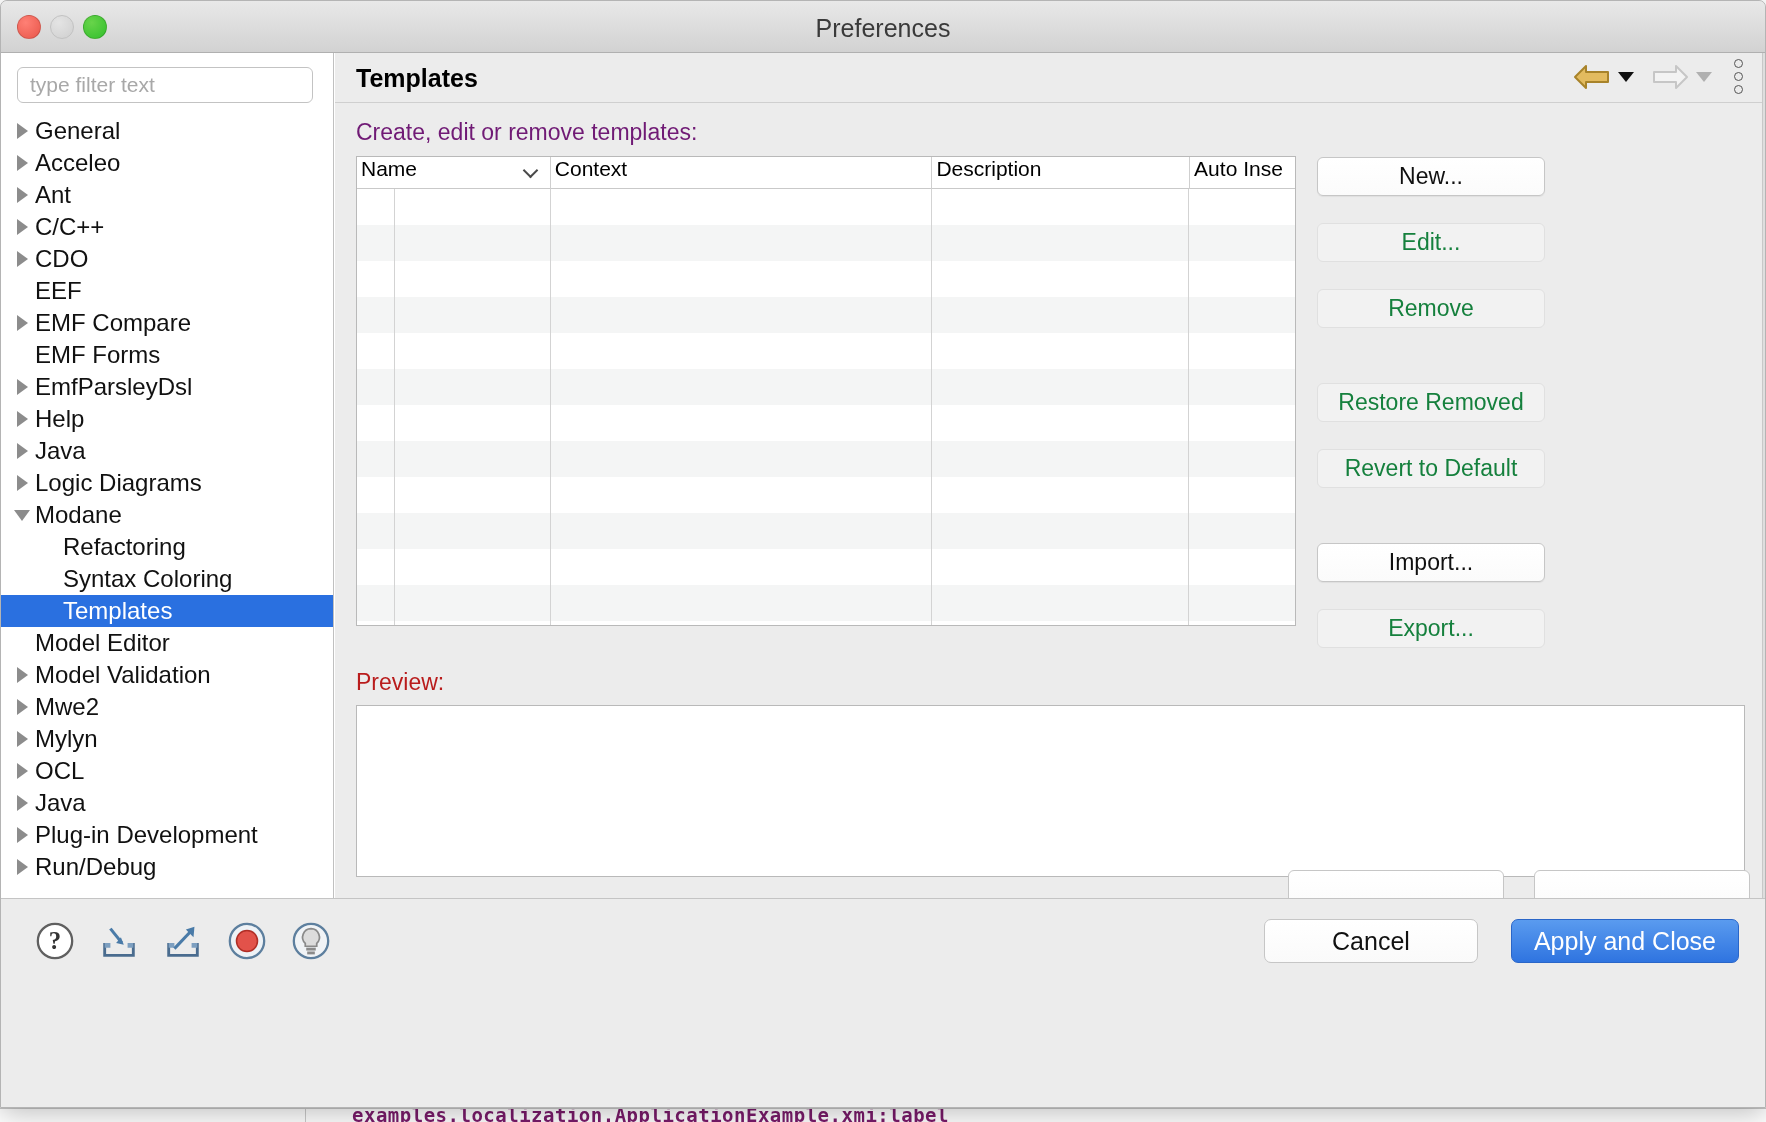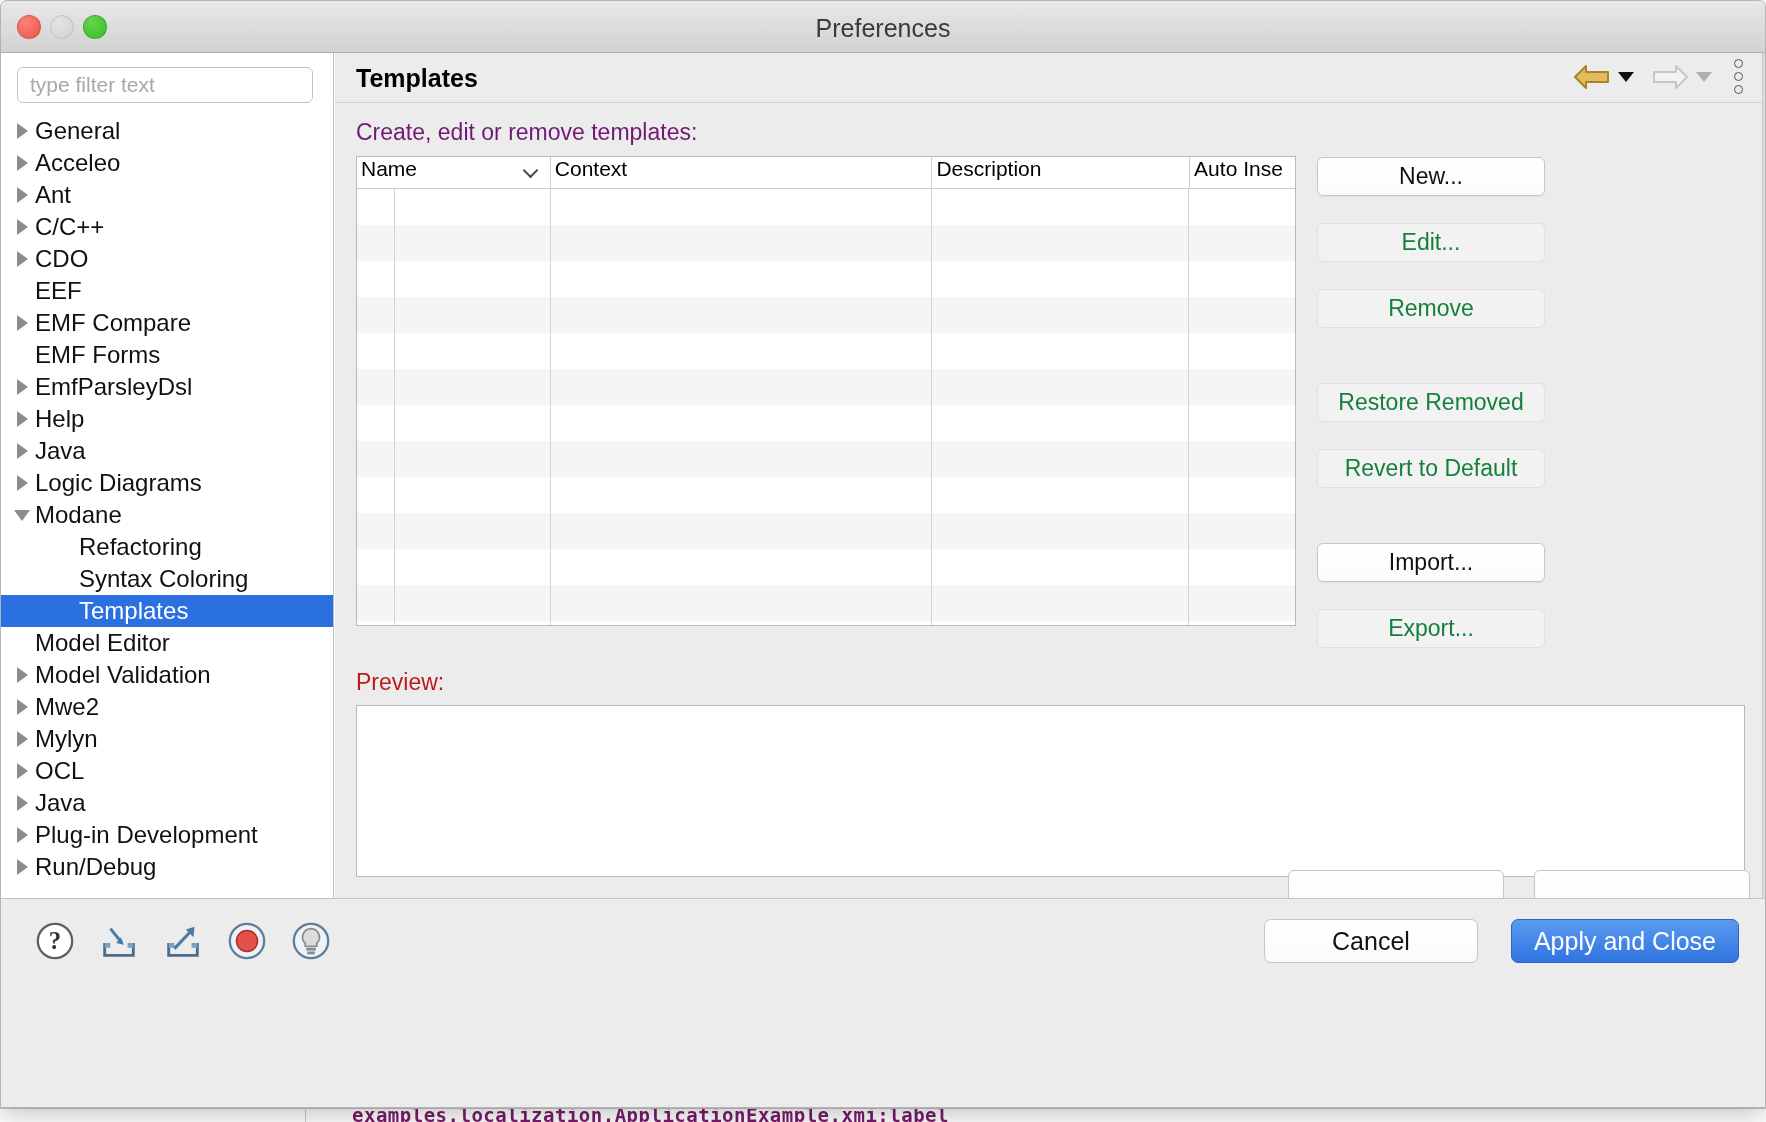--- a/index.html
+++ b/index.html
@@ -140,21 +140,21 @@
   .tri.open {
     border-left: 8px solid transparent;
     border-right: 8px solid transparent;
     border-top: 11px solid #8c8c8c;
     border-bottom: 0;
   }
   .tree-item.selected { background: #2a70e0; }
   .tree-item.selected .label { color: #ffffff; }
   .tree-item .label { padding-left: 2px; }
   .depth0 { padding-left: 10px; }
-  .depth1 { padding-left: 54px; }
+  .depth1 { padding-left: 38px; }
 
   
   .pane {
     position: absolute;
     left: 334px; top: 0;
     width: 1432px; height: 845px;
     background: #ececec;
     overflow: hidden;
   }
   .pane-header {

